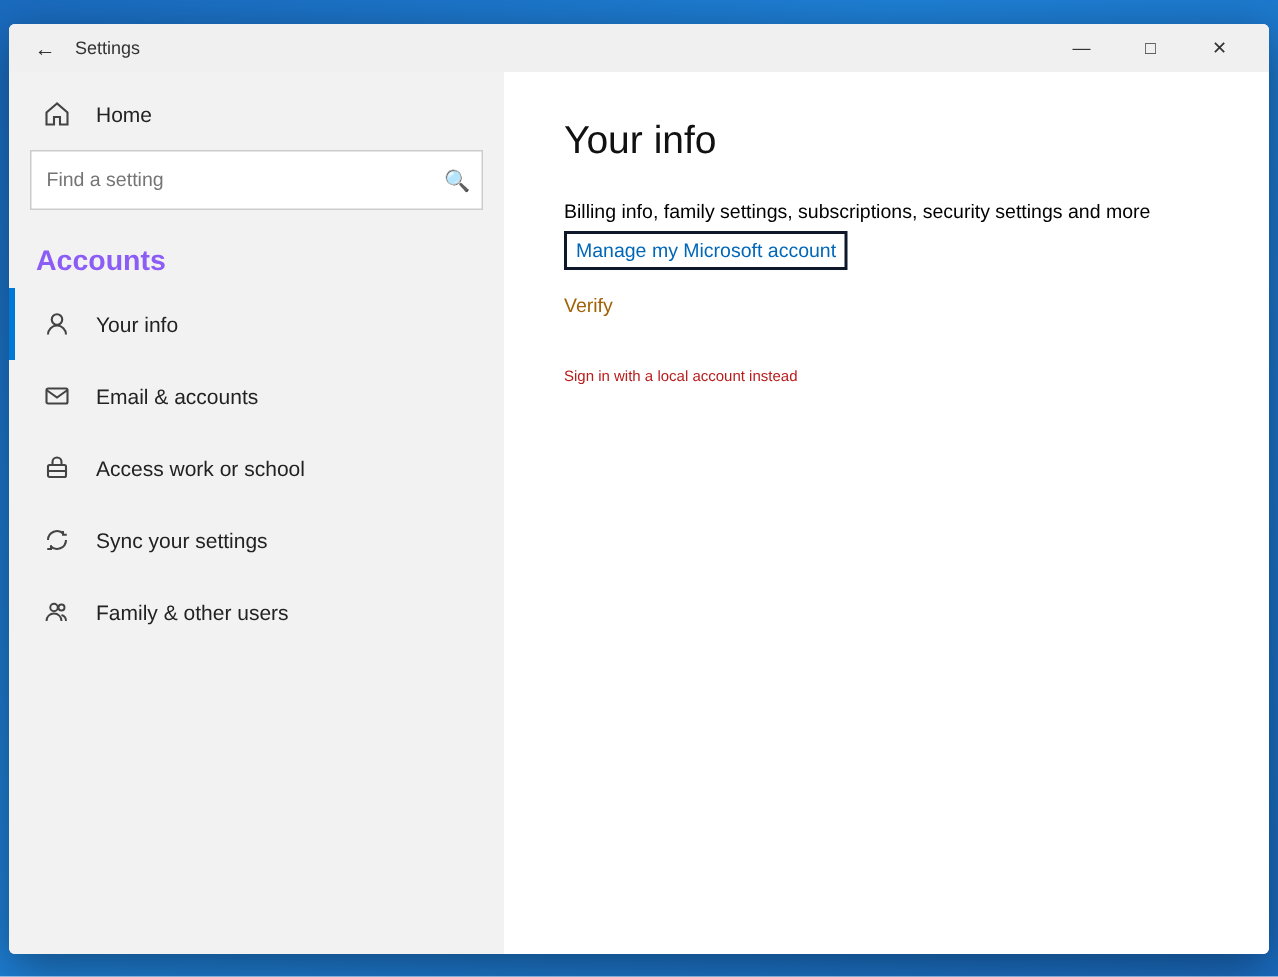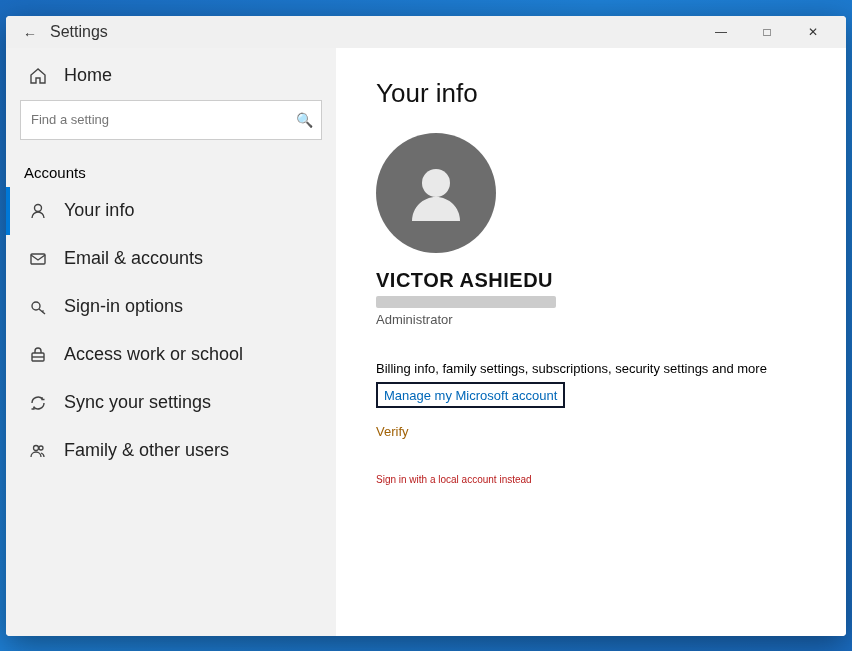--- a/index.html
+++ b/index.html
@@ -41,21 +41,21 @@
       display: flex;
       align-items: center;
       justify-content: center;
       cursor: pointer;
       color: #333;
       font-size: 14px;
     }
 
     .title-bar-title {
       flex: 1;
-      font-size: 16px;
+      font-size: 12px;
       color: #333;
       margin-left: 6px;
     }
 
     .title-bar-controls {
       display: flex;
       gap: 0;
     }
 
     .title-bar-btn {
@@ -106,23 +106,23 @@
       position: absolute;
       right: 8px;
       top: 50%;
       transform: translateY(-50%);
       color: #555;
       font-size: 14px;
     }
 
     .section-label {
       padding: 10px 18px 6px 18px;
-      font-size: 15px;
-      font-weight: 400;
-      color: #000000;
+      font-size: 19px;
+      font-weight: 700;
+      color: #8b5cf6;
     }
 
     .nav-item {
       display: flex;
       align-items: center;
       padding: 10px 18px;
       cursor: pointer;
       position: relative;
       min-height: 44px;
     }
@@ -147,21 +147,21 @@
       display: flex;
       align-items: center;
       justify-content: center;
       margin-right: 12px;
       flex-shrink: 0;
       color: #444;
       font-size: 16px;
     }
 
     .nav-label {
-      font-size: 18px;
+      font-size: 14px;
       color: #222;
     }
 
     
     .main-content {
       flex: 1;
       padding: 30px 40px;
       overflow-y: auto;
       background: #fff;
     }
@@ -315,30 +315,20 @@
       <div class="nav-item">
         <div class="nav-icon">
           <svg width="18" height="18" viewBox="0 0 18 18" fill="none">
             <rect x="2" y="4" width="14" height="10" rx="1" stroke="#444" stroke-width="1.4" fill="none"></rect>
             <path d="M2 5l7 5 7-5" stroke="#444" stroke-width="1.4" fill="none"></path>
           </svg>
         </div>
         <span class="nav-label">Email &amp; accounts</span>
       </div>
 
-      <div class="nav-item">
-        <div class="nav-icon">
-          <svg width="18" height="18" viewBox="0 0 18 18" fill="none">
-            <circle cx="7" cy="8" r="4" stroke="#444" stroke-width="1.4" fill="none"></circle>
-            <path d="M10 11l6 5" stroke="#444" stroke-width="1.4"></path>
-            <path d="M13 14l1.5-1.5" stroke="#444" stroke-width="1.4"></path>
-          </svg>
-        </div>
-        <span class="nav-label">Sign-in options</span>
-      </div>
 
       <div class="nav-item">
         <div class="nav-icon">
           <svg width="18" height="18" viewBox="0 0 18 18" fill="none">
             <rect x="3" y="7" width="12" height="8" rx="1" stroke="#444" stroke-width="1.4" fill="none"></rect>
             <path d="M6 7V5a3 3 0 016 0v2" stroke="#444" stroke-width="1.4" fill="none"></path>
             <line x1="3" y1="11" x2="15" y2="11" stroke="#444" stroke-width="1.4"></line>
           </svg>
         </div>
         <span class="nav-label">Access work or school</span>
@@ -367,32 +357,20 @@
         </div>
         <span class="nav-label">Family &amp; other users</span>
       </div>
 
     </div>
 
     <div class="main-content">
 
       <h1 class="page-title">Your info</h1>
 
-      <div class="avatar-section">
-        <div class="avatar-circle">
-          <svg class="avatar-person-icon" width="68" height="68" viewBox="0 0 68 68" fill="none">
-            <circle cx="34" cy="24" r="14" fill="rgba(255,255,255,0.85)"></circle>
-            <path d="M10 62c0-13.3 10.7-24 24-24s24 10.7 24 24" fill="rgba(255,255,255,0.85)"></path>
-          </svg>
-        </div>
-
-        <div class="user-name">VICTOR ASHIEDU</div>
-        <div class="user-email-blur"></div>
-        <div class="user-role">Administrator</div>
-      </div>
 
       <p class="billing-text">Billing info, family settings, subscriptions, security settings and more</p>
 
       <div class="manage-link-box">
         <a class="manage-link" href="#">Manage my Microsoft account</a>
       </div>
 
       <a class="verify-link" href="#">Verify</a>
 
       <a class="local-account-link" href="#">Sign in with a local account instead</a>

